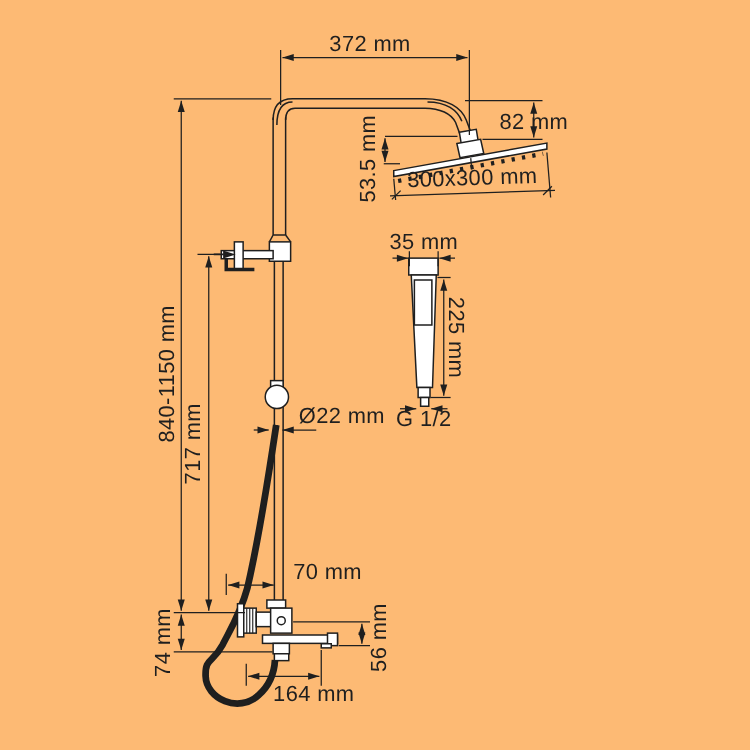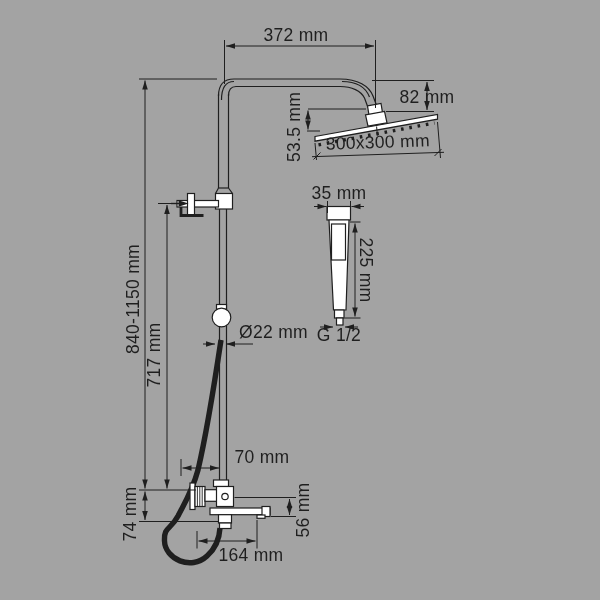--- a/index.html
+++ b/index.html
@@ -1,16 +1,16 @@
 <!DOCTYPE html>
 <html><head>
 <meta charset="utf-8">
 <style>
   html,body{margin:0;padding:0;background:#ffffff;}
-  .canvas{width:600px;height:600px;position:relative;background:#a3a3a3;overflow:hidden;}
+  .canvas{width:600px;height:600px;position:relative;background:#fdba74;overflow:hidden;}
   svg{display:block;}
   text{font-family:"Liberation Sans",sans-serif;font-size:17.5px;letter-spacing:.3px;fill:#1f1f1f;}
   .draw *{stroke:#1f1f1f;fill:none;}
   .draw .solid{fill:#ffffff;}
   .draw .ink{fill:#1f1f1f;stroke:none;}
   .dims line{stroke:#1f1f1f;stroke-width:1;}
 </style>
 </head>
 <body>
 

